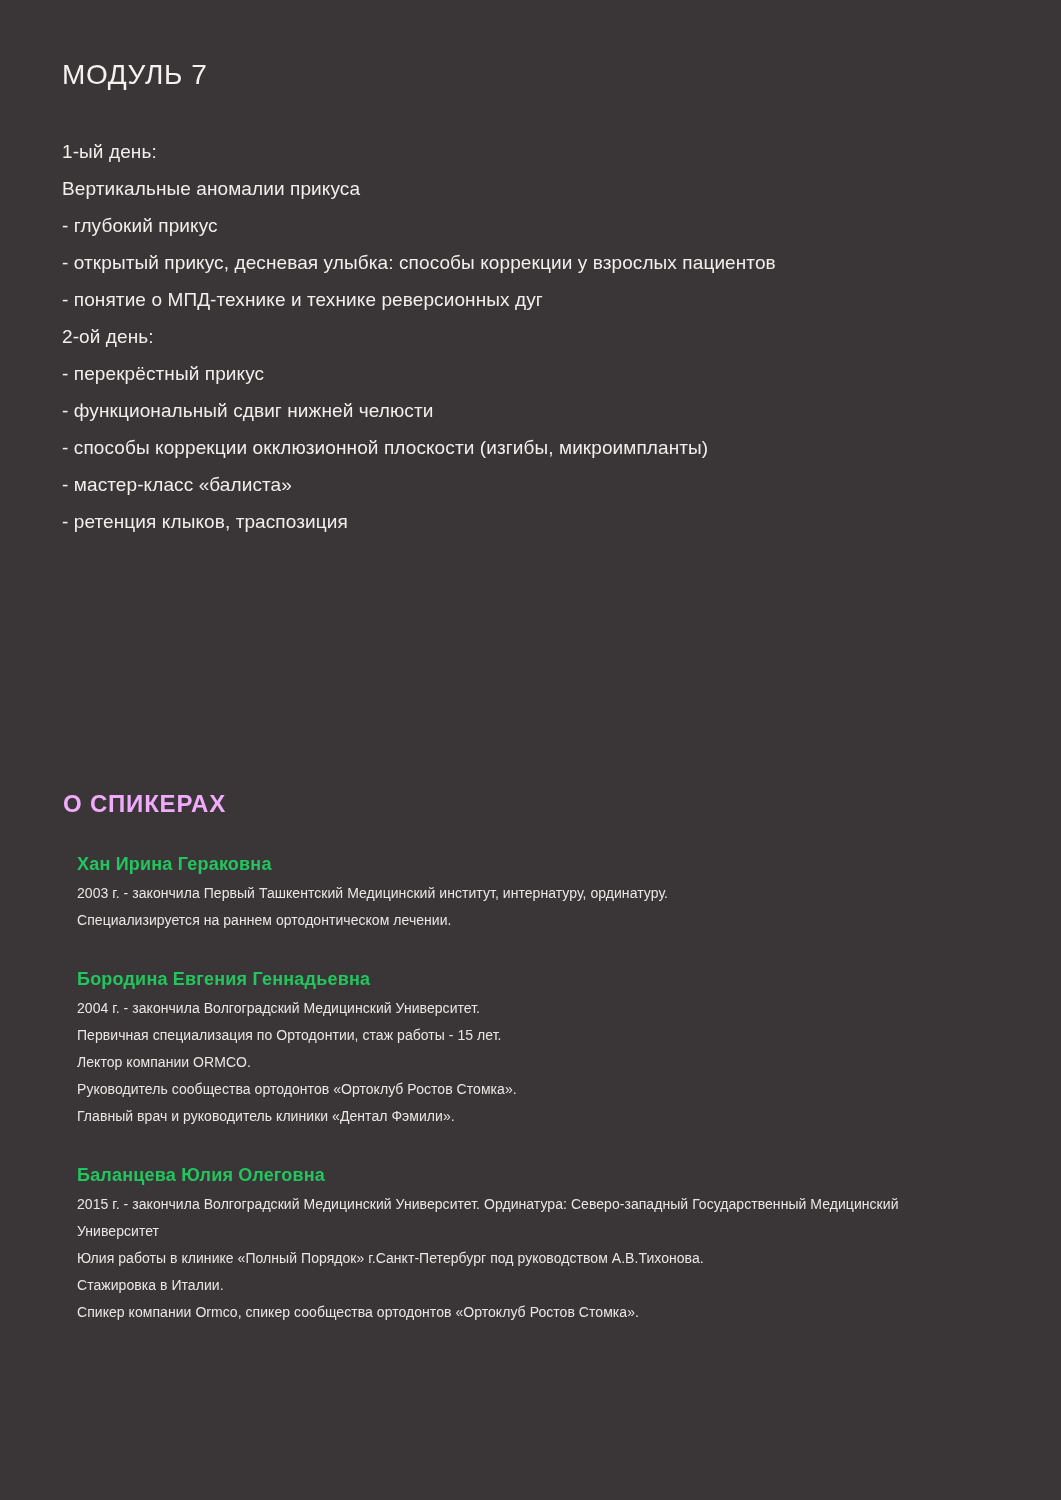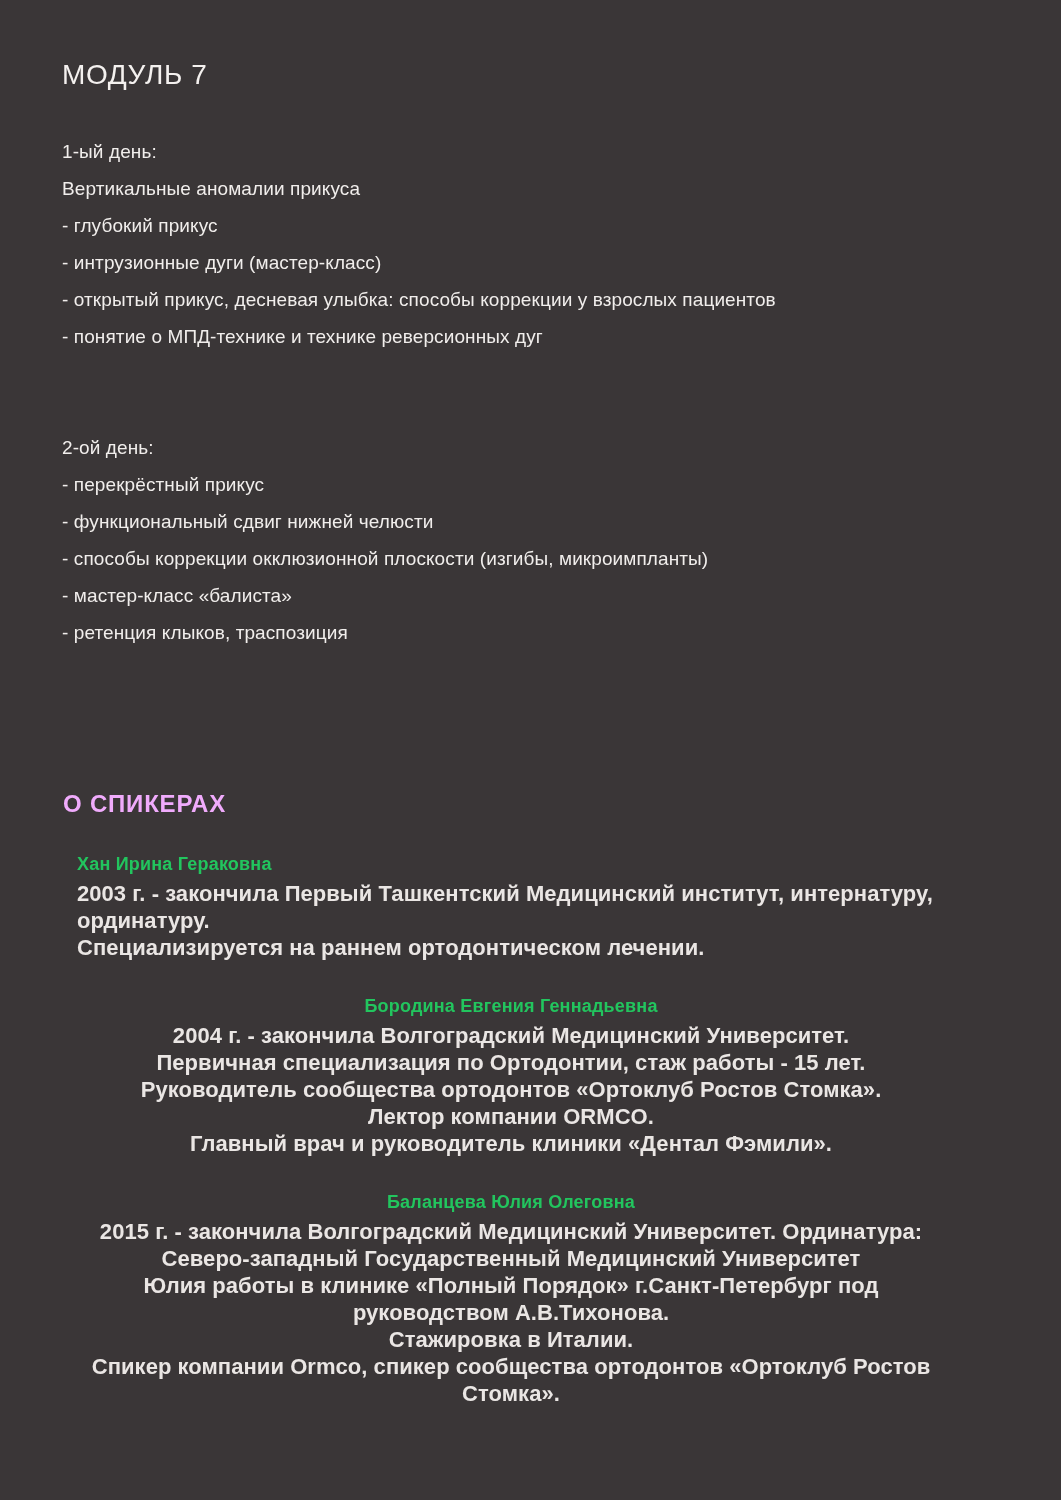--- a/index.html
+++ b/index.html
@@ -41,21 +41,20 @@
     position: absolute;
     left: 62px;
     top: 133px;
     width: 900px;
   }
 
   .day-block {
     margin: 0;
   }
   .day-block + .day-block {
-    margin-top: 74px;
   }
 
   .prog-line {
     font-size: 19px;
     font-weight: 400;
     line-height: 37px;
     color: #f1eeec;
     letter-spacing: 0.1px;
     margin: 0;
   }
@@ -75,54 +74,52 @@
 
   .speakers {
     position: absolute;
     left: 77px;
     top: 851px;
     width: 868px;
   }
 
   .speaker + .speaker {
     margin-top: 32px;
-    text-align: center;
   }
 
   .speaker-name {
     font-size: 18px;
     font-weight: 700;
     line-height: 27px;
     color: #22c55e;
     margin: 0 0 2px 0;
     letter-spacing: 0.2px;
   }
 
   .speaker-line {
-    font-size: 22px;
-    font-weight: 700;
+    font-size: 14px;
+    font-weight: 400;
     line-height: 27px;
     color: #eae6e4;
     margin: 0;
     letter-spacing: 0.05px;
   }
 </style>
 </head>
 <body>
 
 <div class="page">
 
   <div class="module-title">МОДУЛЬ 7</div>
 
   <div class="program">
       <div class="day-block">
         <p class="prog-line">1-ый день:</p>
         <p class="prog-line">Вертикальные аномалии прикуса</p>
         <p class="prog-line">- глубокий прикус</p>
-        <p class="prog-line">- интрузионные дуги (мастер-класс)</p>
         <p class="prog-line">- открытый прикус, десневая улыбка: способы коррекции у взрослых пациентов</p>
         <p class="prog-line">- понятие о МПД-технике и технике реверсионных дуг</p>
       </div>
       <div class="day-block">
         <p class="prog-line">2-ой день:</p>
         <p class="prog-line">- перекрёстный прикус</p>
         <p class="prog-line">- функциональный сдвиг нижней челюсти</p>
         <p class="prog-line">- способы коррекции окклюзионной плоскости (изгибы, микроимпланты)</p>
         <p class="prog-line">- мастер-класс «балиста»</p>
         <p class="prog-line">- ретенция клыков, траспозиция</p>
@@ -134,22 +131,22 @@
   <div class="speakers">
       <div class="speaker">
         <p class="speaker-name">Хан Ирина Гераковна</p>
         <p class="speaker-line">2003 г. - закончила Первый Ташкентский Медицинский институт, интернатуру, ординатуру.</p>
         <p class="speaker-line">Специализируется на раннем ортодонтическом лечении.</p>
       </div>
       <div class="speaker">
         <p class="speaker-name">Бородина Евгения Геннадьевна</p>
         <p class="speaker-line">2004 г. - закончила Волгоградский Медицинский Университет.</p>
         <p class="speaker-line">Первичная специализация по Ортодонтии, стаж работы - 15 лет.</p>
+        <p class="speaker-line">Лектор компании ORMCO.</p>
         <p class="speaker-line">Руководитель сообщества ортодонтов «Ортоклуб Ростов Стомка».</p>
-        <p class="speaker-line">Лектор компании ORMCO.</p>
         <p class="speaker-line">Главный врач и руководитель клиники «Дентал Фэмили».</p>
       </div>
       <div class="speaker">
         <p class="speaker-name">Баланцева Юлия Олеговна</p>
         <p class="speaker-line">2015 г. - закончила Волгоградский Медицинский Университет. Ординатура: Северо-западный Государственный Медицинский Университет</p>
         <p class="speaker-line">Юлия работы в клинике «Полный Порядок» г.Санкт-Петербург под руководством А.В.Тихонова.</p>
         <p class="speaker-line">Стажировка в Италии.</p>
         <p class="speaker-line">Спикер компании Ormco, спикер сообщества ортодонтов «Ортоклуб Ростов Стомка».</p>
       </div>
     </div>

